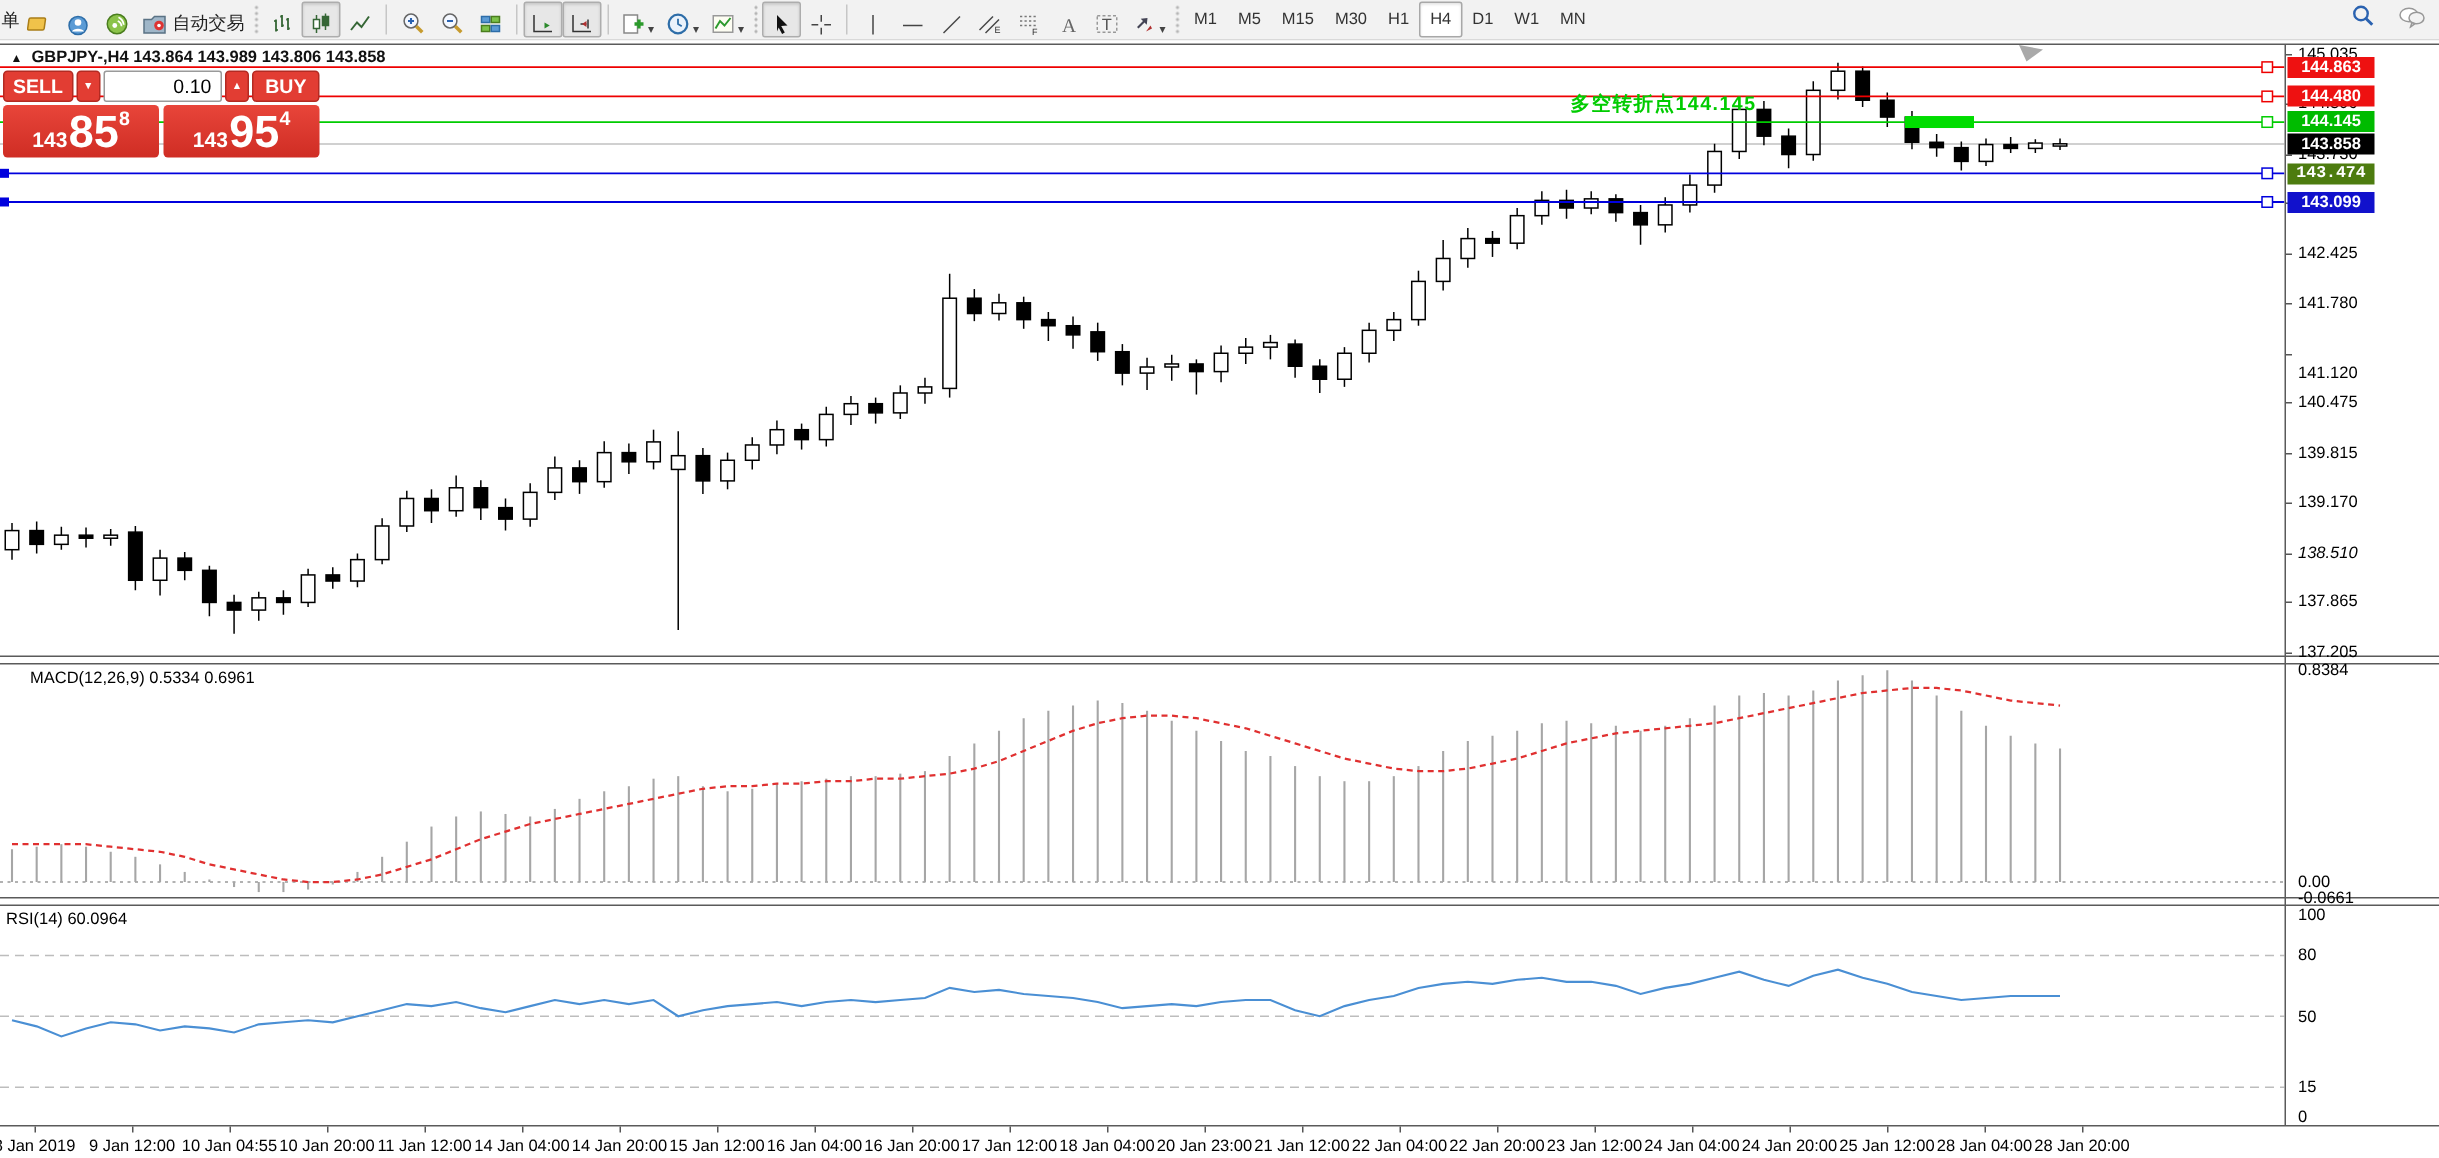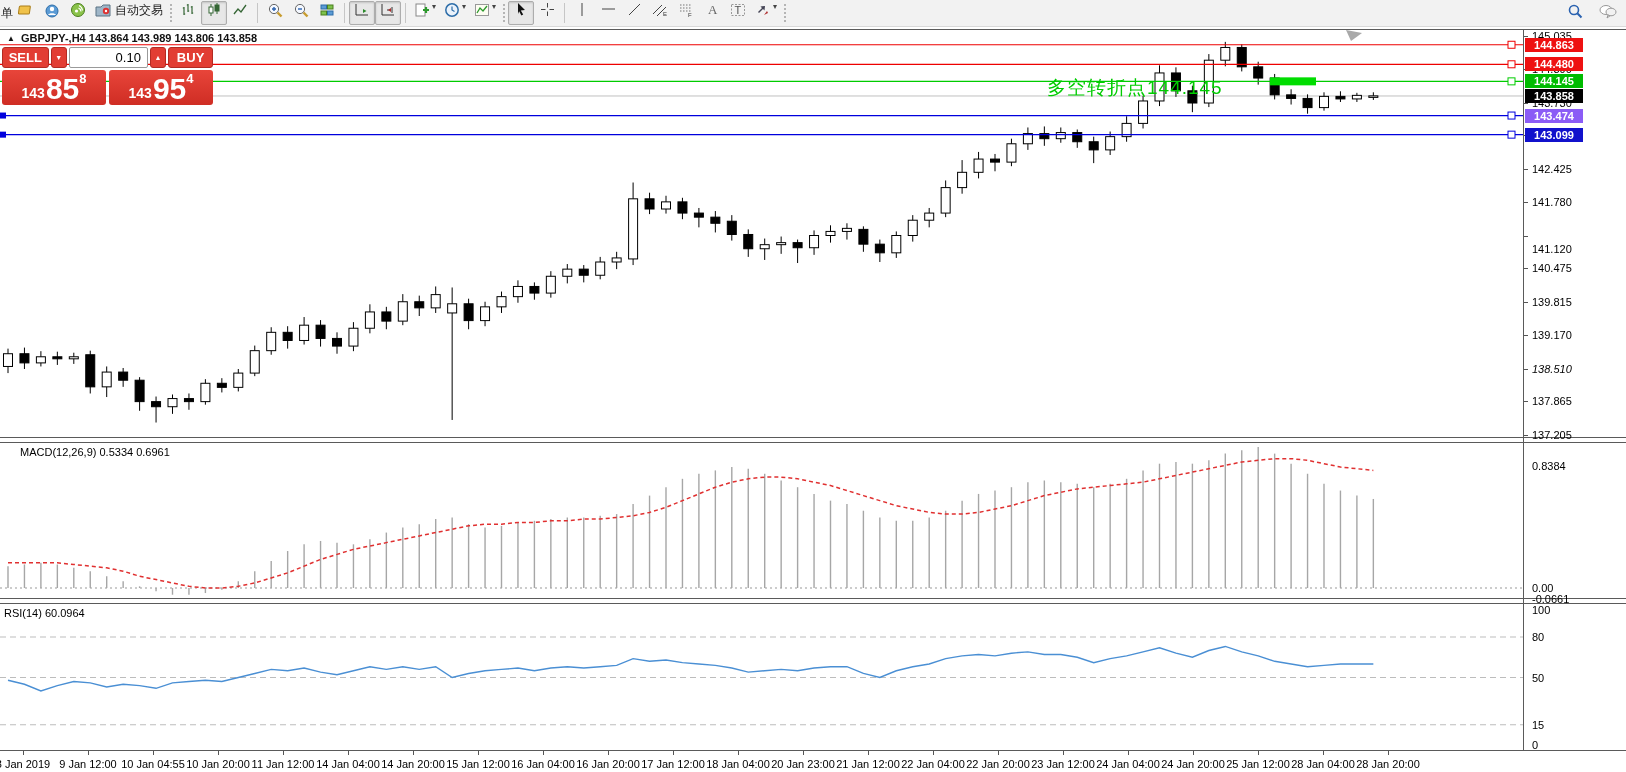--- a/index.html
+++ b/index.html
@@ -1,21 +1,21 @@
 <!DOCTYPE html>
 <html><head>
 <meta charset="utf-8">
 <style>
   html,body{margin:0;padding:0;}
   body{width:1626px;height:772px;position:relative;background:#fff;overflow:hidden;
        font-family:"Liberation Sans",sans-serif;-webkit-font-smoothing:none;}
   
   .toolbar{position:absolute;left:0;top:0;width:1626px;height:27px;background:#f2f2f2;
            border-bottom:1px solid #d9d9d9;display:flex;align-items:center;padding-left:1px;box-sizing:border-box;}
-  .tb{min-width:24px;height:22px;display:flex;align-items:flex-start;justify-content:center;
+  .tb{min-width:24px;height:22px;display:flex;align-items:flex-end;justify-content:center;
       border:1px solid transparent;border-radius:2px;margin:0 0px;cursor:default;}
   .tb.pressed{background:#e7e7e7;border-color:#adadad;box-shadow:inset 0 1px 2px rgba(0,0,0,.15);}
   .tb svg{display:block;}
   .sep{width:1px;height:20px;background:#c6c6c6;margin:0 4px;}
   .grip{width:4px;height:20px;margin:0 2px;
         background-image:radial-gradient(#b5b5b5 1px,transparent 1.1px);background-size:4px 4px;}
   .caret{font-size:8px;color:#444;margin-left:2px;}
   .tf{font-size:11px;color:#333;padding:0 6px;height:22px;display:flex;align-items:center;
       border:1px solid transparent;border-radius:2px;}
   .tf.active{background:#fff;border-color:#a8a8a8;box-shadow:inset 0 1px 2px rgba(0,0,0,.12);}
@@ -36,21 +36,21 @@
   .axis-tick{position:absolute;left:0;width:4px;height:1px;background:#555;}
   .axis-lbl{position:absolute;left:8px;font-size:11px;color:#000;white-space:nowrap;z-index:1;}
   .price-box{position:absolute;left:1px;width:58px;height:14px;z-index:2;color:#fff;font-size:11px;
              font-weight:bold;text-align:center;line-height:14px;}
   .bottom-line{position:absolute;left:0;top:723px;width:1626px;height:1px;background:#5a5a5a;}
   .time-axis{position:absolute;left:0;top:723px;width:1523px;height:22px;overflow:hidden;}
   .time-tick{position:absolute;top:1px;width:1px;height:4px;background:#555;}
   .time-lbl{position:absolute;top:8px;transform:translateX(-50%);font-size:11px;color:#000;white-space:nowrap;}
   .ind-label{position:absolute;left:4px;font-size:11px;color:#000;}
   #macd-label{top:419px;margin-left:16px;} #rsi-label{top:580px;}
-  .annotation{position:absolute;left:1047px;top:48px;font-size:19px;font-weight:normal;letter-spacing:1px;}
+  .annotation{position:absolute;left:1047px;top:33px;font-size:13px;font-weight:bold;letter-spacing:1px;}
   
   .trade-panel{position:absolute;left:2px;top:20px;width:211px;z-index:5;}
   .tp-row1{display:flex;gap:2px;height:21px;}
   .tp-btn{background:#e23d33;color:#fff;font-weight:bold;font-size:13px;border:1px solid #b32a22;
           border-radius:3px;display:flex;align-items:center;justify-content:center;}
   .tp-sell{width:50px;} .tp-buy{width:48px;}
   .tp-step{width:16px;background:#e23d33;border:1px solid #b32a22;border-radius:3px;color:#fff;
            font-size:7px;display:flex;align-items:center;justify-content:center;}
   .tp-vol{width:69px;border:1px solid #9a9a9a;border-radius:2px;font-size:13px;text-align:right;
           padding:0 6px 0 2px;font-family:"Liberation Sans",sans-serif;}
@@ -223,20 +223,31 @@
       </svg>
   </div>
   <div class="tb" style="width:auto;padding:0 2px;">
     <svg width="16" height="16">
         <path d="M3 10l4-4-1.5-1.5L10 4l-.5 4.5L8 7l-4 4z" fill="#445"></path>
         <path d="M9 13l4-2-1-2z" fill="#b03030"></path>
       </svg>
     <span class="caret">▾</span>
   </div>
   <span class="grip"></span>
+  <div id="tf-group" style="display:flex;">
+      <div class="tf">M1</div>
+      <div class="tf">M5</div>
+      <div class="tf">M15</div>
+      <div class="tf">M30</div>
+      <div class="tf">H1</div>
+      <div class="tf active">H4</div>
+      <div class="tf">D1</div>
+      <div class="tf">W1</div>
+      <div class="tf">MN</div>
+    </div>
   <div class="right-icons">
     <span>
       <svg width="17" height="17">
           <circle cx="7" cy="7" r="4.5" fill="none" stroke="#2a62b0" stroke-width="1.6"></circle>
           <line x1="10.3" y1="10.3" x2="14.5" y2="14.5" stroke="#2a62b0" stroke-width="2"></line>
         </svg>
     </span>
     <span>
       <svg width="20" height="16">
           <ellipse cx="8" cy="7" rx="6" ry="4.5" fill="#fff" stroke="#999"></ellipse>
@@ -565,23 +576,23 @@
       <div class="axis-tick" style="top: 338.501px;"></div>
       <div class="axis-lbl" style="top: 332.501px; font-style: italic;">138.510</div>
       <div class="axis-tick" style="top: 371.369px;"></div>
       <div class="axis-lbl" style="top: 365.369px;">137.865</div>
       <div class="axis-tick" style="top: 405.001px;"></div>
       <div class="axis-lbl" style="top: 399.001px;">137.205</div>
       <div class="price-box" style="top: 7.76478px; background: rgb(238, 17, 17);">144.863</div>
       <div class="price-box" style="top: 27.2817px; background: rgb(238, 17, 17);">144.480</div>
       <div class="price-box" style="top: 44.3526px; background: rgb(0, 187, 0);">144.145</div>
       <div class="price-box" style="top: 58.9776px; background: rgb(0, 0, 0);">143.858</div>
-      <div class="price-box" style="top: 78.5454px; background: #8b5cf6;">143.474</div>
+      <div class="price-box" style="top: 78.5454px; background: #4d7c0f; font-family: Liberation Mono, monospace;">143.474</div>
       <div class="price-box" style="top: 97.6547px; background: rgb(17, 17, 204);">143.099</div>
-      <div class="axis-lbl" style="top: 411.149px; margin-top: 19px;">0.8384</div>
+      <div class="axis-lbl" style="top: 411.149px;">0.8384</div>
       <div class="axis-lbl" style="top: 552px;">0.00</div>
       <div class="axis-lbl" style="top: 563.105px;">-0.0661</div>
       <div class="axis-lbl" style="top: 574px;">100</div>
       <div class="axis-lbl" style="top: 601px;">80</div>
       <div class="axis-lbl" style="top: 641.5px;">50</div>
       <div class="axis-lbl" style="top: 688.75px;">15</div>
       <div class="axis-lbl" style="top: 709px;">0</div>
     </div>
   <div class="bottom-line"></div>
   <div class="time-axis" id="time-axis">

